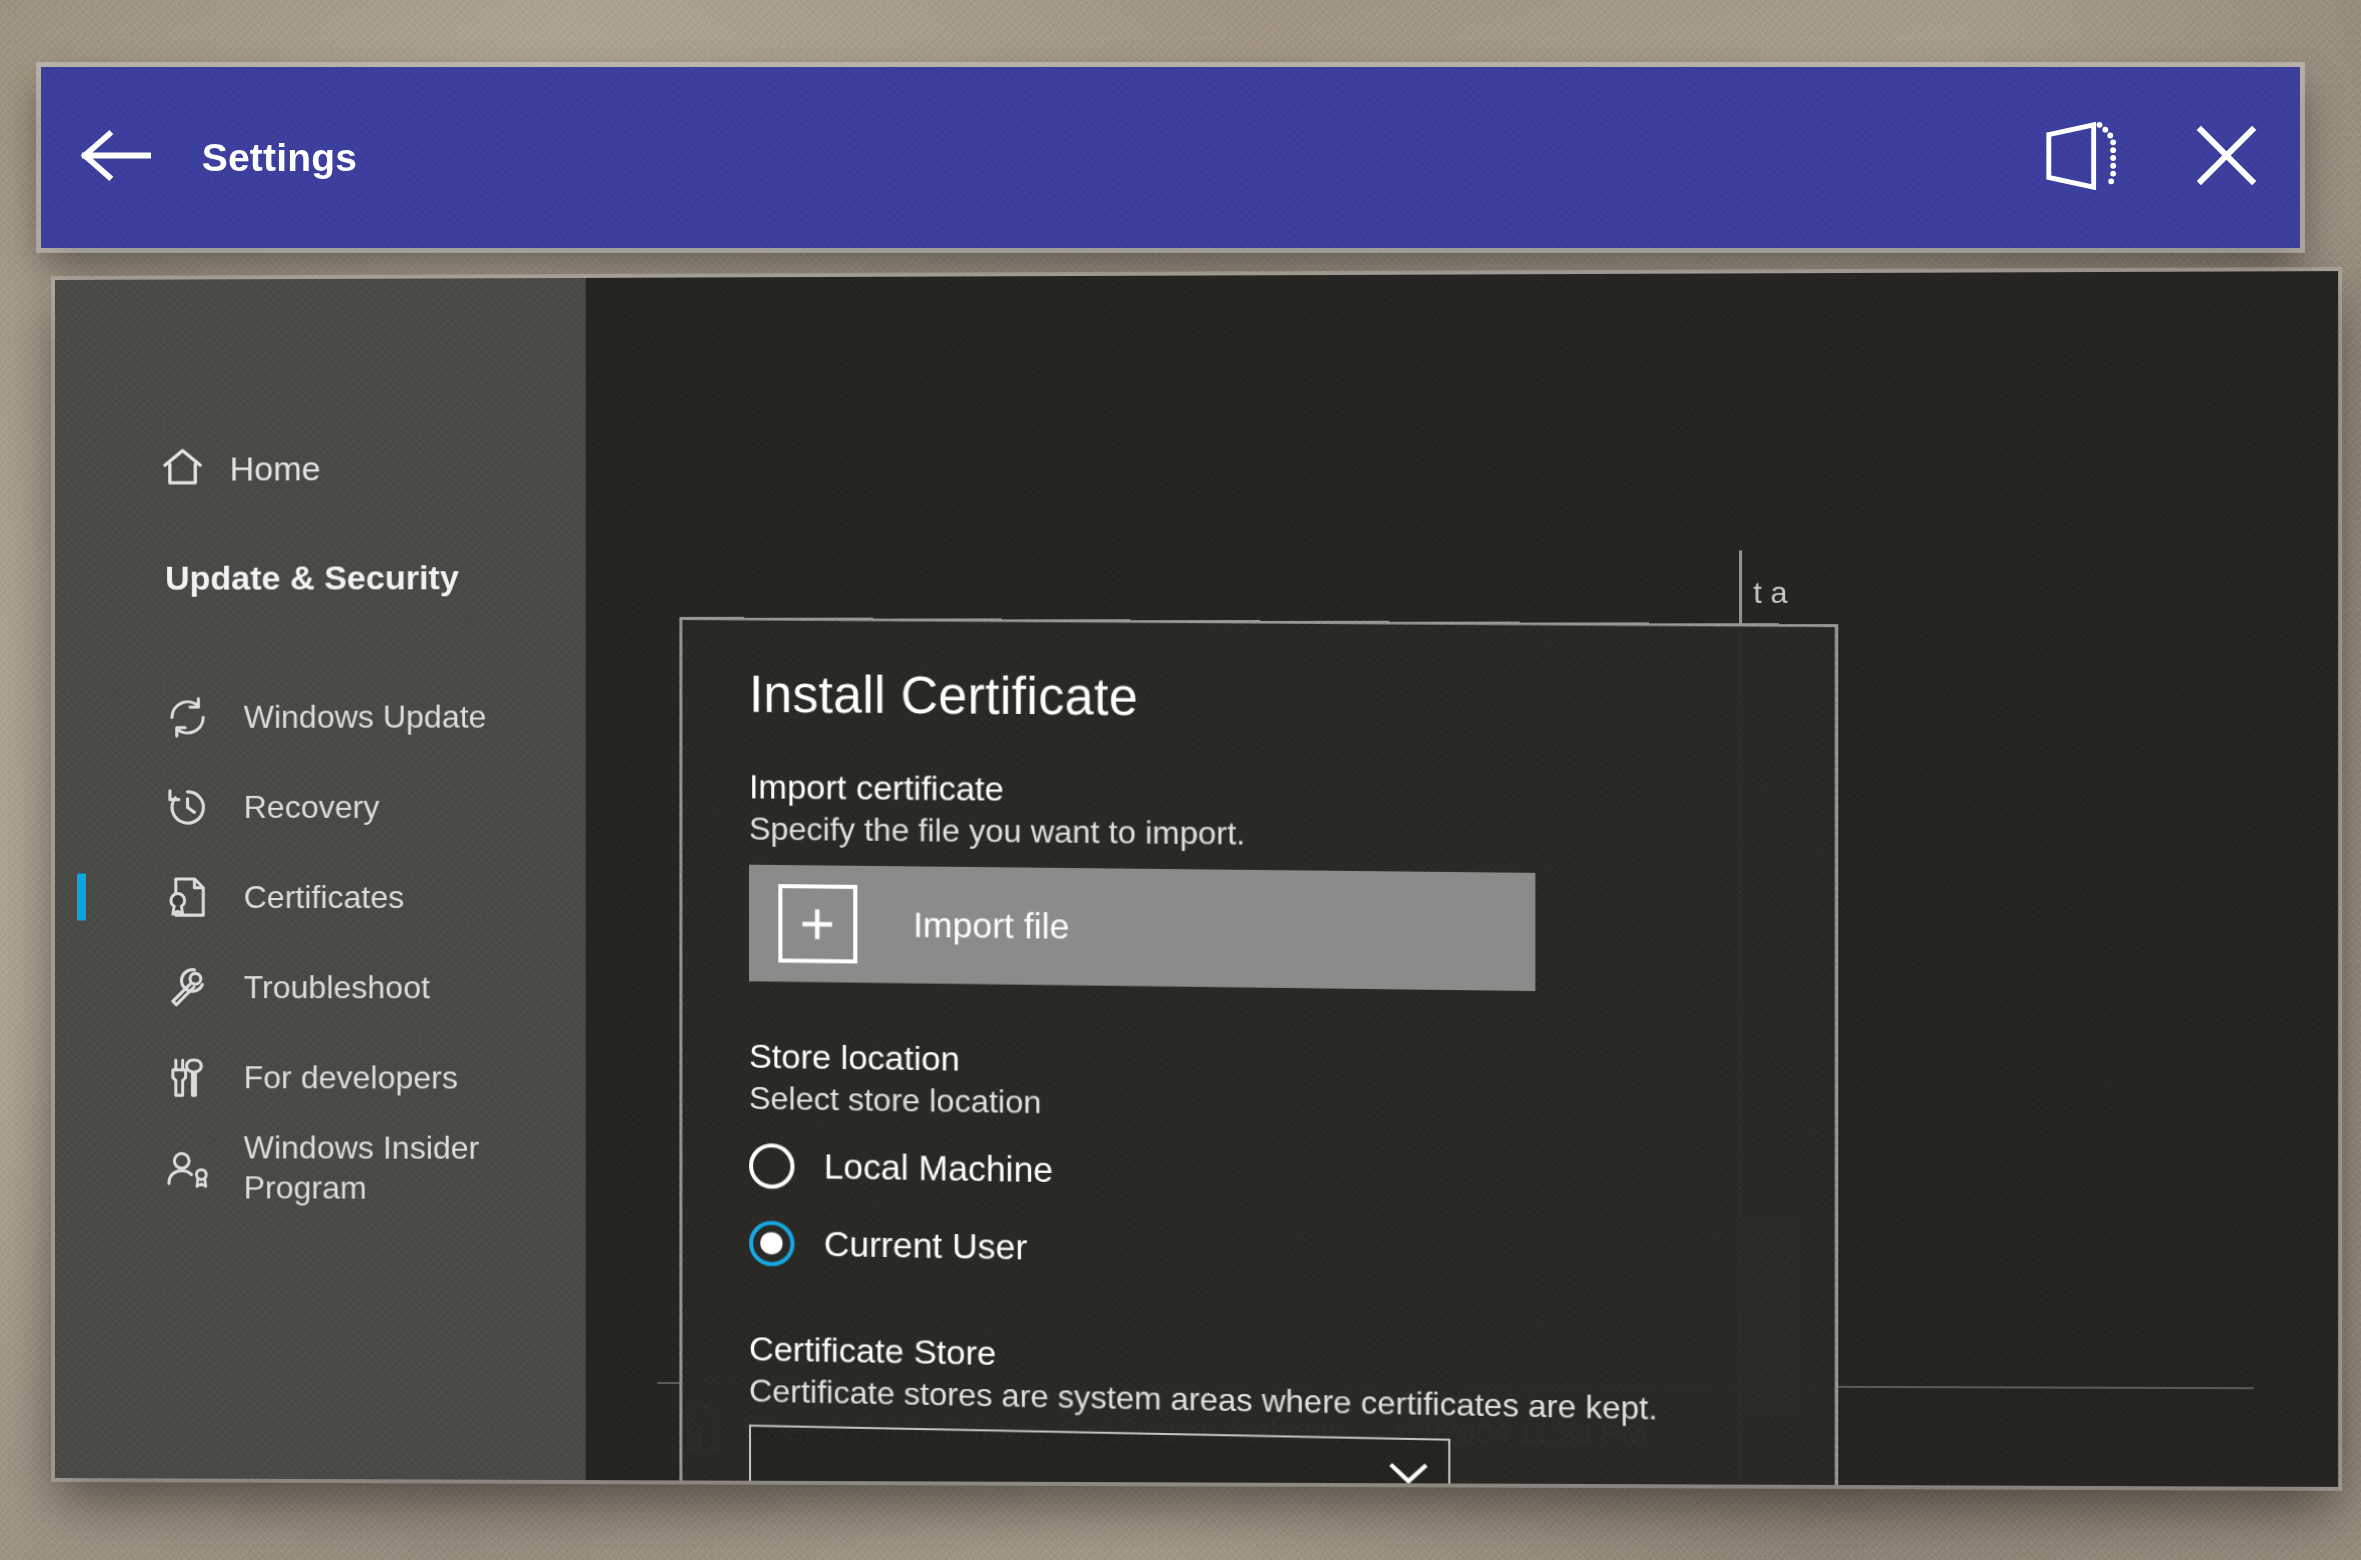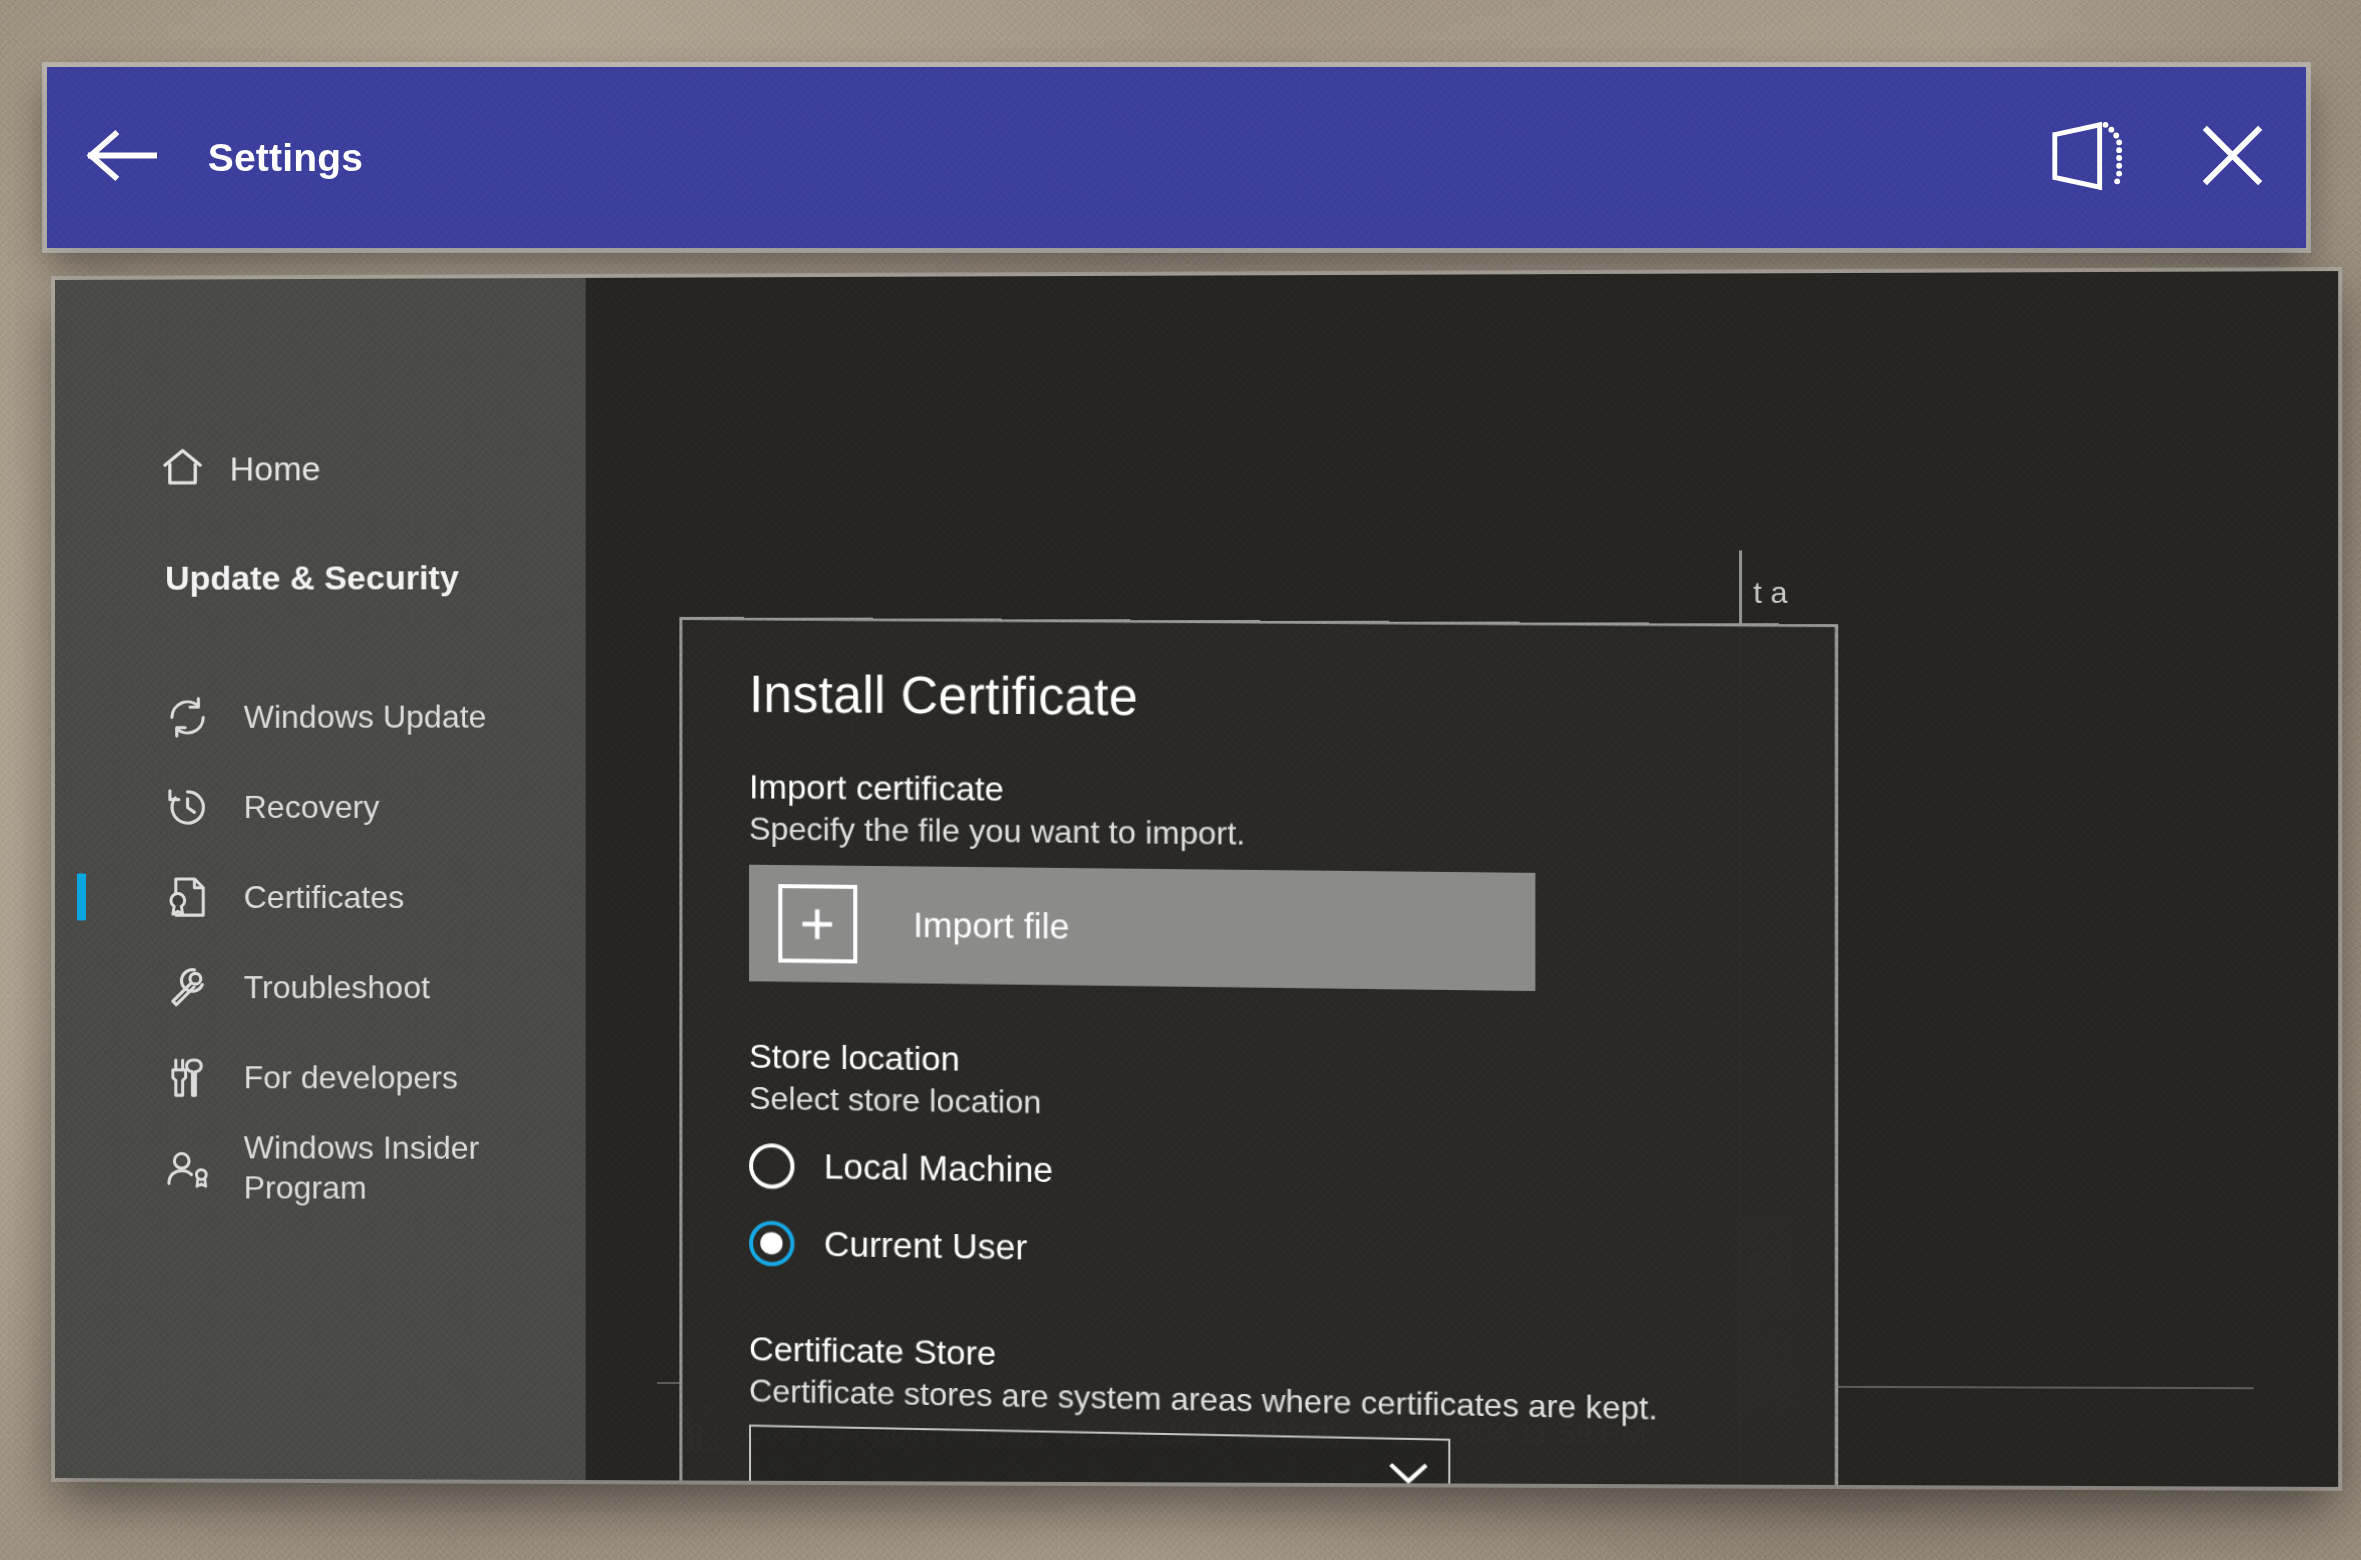--- a/index.html
+++ b/index.html
@@ -44,21 +44,21 @@
     background-image:
       repeating-linear-gradient(37deg, rgba(255,255,255,.13) 0 1px, rgba(0,0,0,.16) 1px 2px, transparent 2px 3.9px),
       repeating-linear-gradient(-51deg, rgba(255,255,255,.09) 0 1px, rgba(0,0,0,.12) 1px 2.9px, transparent 2.9px 4.9px);
     background-size: 6.9px 6.9px, 8.8px 8.8px;
     mix-blend-mode: overlay;
   }
 
   
   #titlebar {
     position: absolute;
-    left: 47px;
+    left: 41px;
     top: 67px;
     width: 2259px;
     height: 181px;
     background: #3d3f9e;
     box-shadow: 0 0 0 4.9px rgba(205,205,205,.55), 0 17.6px 39px rgba(0,0,0,.45);
     display: flex;
     align-items: center;
     overflow: hidden;
   }
   #titlebar.grain::before { opacity:.30; }

